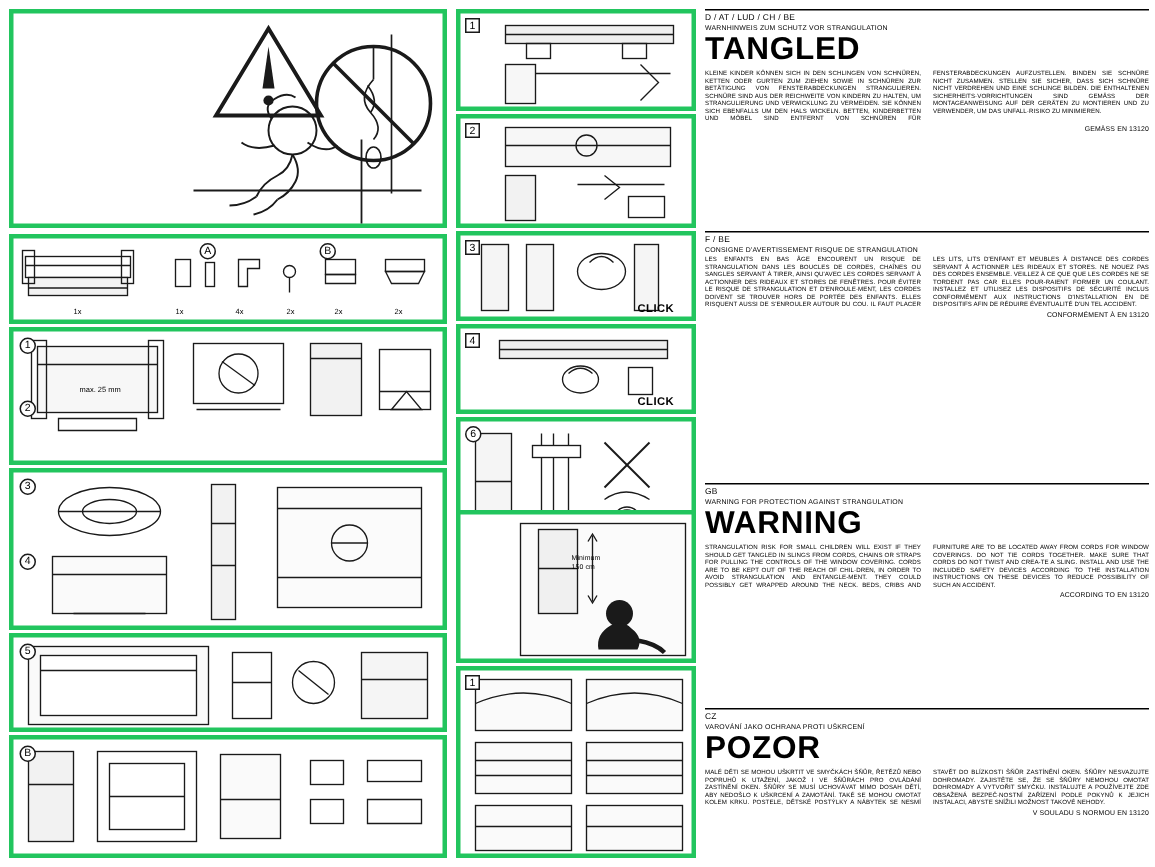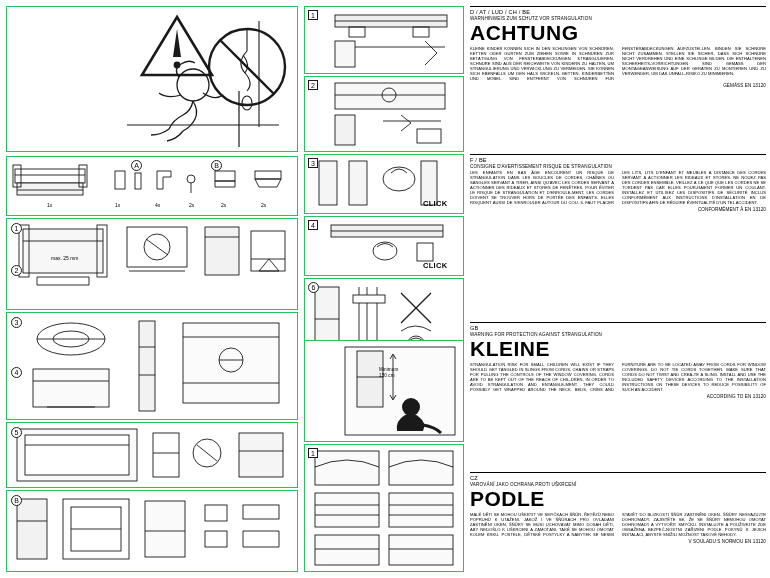--- a/index.html
+++ b/index.html
@@ -16,21 +16,21 @@
   }
   .sheet {
     position: relative;
     width: 770px;
     height: 578px;
     background: #fff;
   }
   
   .panel {
     position: absolute;
-    border: 1px solid #22c55e;
+    border: 3px solid #22c55e;
     box-sizing: border-box;
     background: #fff;
   }
   .badge {
     position: absolute;
     width: 11px;
     height: 11px;
     border: 1px solid #1a1a1a;
     border-radius: 50%;
     font-size: 7px;
@@ -418,45 +418,45 @@
     </svg>
     <span class="sqbadge" style="left:3px; top:3px;">1</span>
   </div>
 
   <div class="textcol">
 
     <div class="lang-block" style="top:0px;">
       <div class="rule"></div>
       <div class="lang-code">D / AT / LUD / CH / BE</div>
       <div class="lang-sub">Warnhinweis zum Schutz vor Strangulation</div>
-      <div class="lang-title">ACHTUNG</div>
+      <div class="lang-title">TANGLED</div>
       <div class="body-cols">KLEINE KINDER KÖNNEN SICH IN DEN SCHLINGEN VON SCHNÜREN, KETTEN ODER GURTEN ZUM ZIEHEN SOWIE IN SCHNÜREN ZUR BETÄTIGUNG VON FENSTERABDECKUNGEN STRANGULIEREN. SCHNÜRE SIND AUS DER REICHWEITE VON KINDERN ZU HALTEN, UM STRANGULIERUNG UND VERWICKLUNG ZU VERMEIDEN. SIE KÖNNEN SICH EBENFALLS UM DEN HALS WICKELN. BETTEN, KINDERBETTEN UND MÖBEL SIND ENTFERNT VON SCHNÜREN FÜR FENSTERABDECKUNGEN AUFZUSTELLEN. BINDEN SIE SCHNÜRE NICHT ZUSAMMEN. STELLEN SIE SICHER, DASS SICH SCHNÜRE NICHT VERDREHEN UND EINE SCHLINGE BILDEN. DIE ENTHALTENEN SICHERHEITS-VORRICHTUNGEN SIND GEMÄSS DER MONTAGEANWEISUNG AUF DER GERÄTEN ZU MONTIEREN UND ZU VERWENDER, UM DAS UNFALL-RISIKO ZU MINIMIEREN.</div>
       <div class="norm">GEMÄSS EN 13120</div>
     </div>
 
     <div class="lang-block" style="top:148px;">
       <div class="rule"></div>
       <div class="lang-code">F / BE</div>
       <div class="lang-sub">Consigne d'avertissement risque de strangulation</div>
       <div class="body-cols">LES ENFANTS EN BAS ÂGE ENCOURENT UN RISQUE DE STRANGULATION DANS LES BOUCLES DE CORDES, CHAÎNES OU SANGLES SERVANT À TIRER, AINSI QU'AVEC LES CORDES SERVANT À ACTIONNER DES RIDEAUX ET STORES DE FENÊTRES. POUR ÉVITER LE RISQUE DE STRANGULATION ET D'ENROULE-MENT, LES CORDES DOIVENT SE TROUVER HORS DE PORTÉE DES ENFANTS. ELLES RISQUENT AUSSI DE S'ENROULER AUTOUR DU COU. IL FAUT PLACER LES LITS, LITS D'ENFANT ET MEUBLES À DISTANCE DES CORDES SERVANT À ACTIONNER LES RIDEAUX ET STORES. NE NOUEZ PAS DES CORDES ENSEMBLE. VEILLEZ À CE QUE QUE LES CORDES NE SE TORDENT PAS CAR ELLES POUR-RAIENT FORMER UN COULANT. INSTALLEZ ET UTILISEZ LES DISPOSITIFS DE SÉCURITÉ INCLUS CONFORMÉMENT AUX INSTRUCTIONS D'INSTALLATION EN DE DISPOSITIFS AFIN DE RÉDUIRE ÉVENTUALITÉ D'UN TEL ACCIDENT.</div>
       <div class="norm">CONFORMÉMENT À EN 13120</div>
     </div>
 
     <div class="lang-block" style="top:316px;">
       <div class="rule"></div>
       <div class="lang-code">GB</div>
       <div class="lang-sub">Warning for protection against strangulation</div>
-      <div class="lang-title">KLEINE</div>
+      <div class="lang-title">WARNING</div>
       <div class="body-cols">STRANGULATION RISK FOR SMALL CHILDREN WILL EXIST IF THEY SHOULD GET TANGLED IN SLINGS FROM CORDS, CHAINS OR STRAPS FOR PULLING THE CONTROLS OF THE WINDOW COVERING. CORDS ARE TO BE KEPT OUT OF THE REACH OF CHIL-DREN, IN ORDER TO AVOID STRANGULATION AND ENTANGLE-MENT. THEY COULD POSSIBLY GET WRAPPED AROUND THE NECK. BEDS, CRIBS AND FURNITURE ARE TO BE LOCATED AWAY FROM CORDS FOR WINDOW COVERINGS. DO NOT TIE CORDS TOGETHER. MAKE SURE THAT CORDS DO NOT TWIST AND CREA-TE A SLING. INSTALL AND USE THE INCLUDED SAFETY DEVICES ACCORDING TO THE INSTALLATION INSTRUCTIONS ON THESE DEVICES TO REDUCE POSSIBILITY OF SUCH AN ACCIDENT.</div>
       <div class="norm">ACCORDING TO EN 13120</div>
     </div>
 
     <div class="lang-block" style="top:466px;">
       <div class="rule"></div>
       <div class="lang-code">CZ</div>
       <div class="lang-sub">Varování jako ochrana proti uškrcení</div>
-      <div class="lang-title">PODLE</div>
+      <div class="lang-title">POZOR</div>
       <div class="body-cols">MALÉ DĚTI SE MOHOU UŠKRTIT VE SMYČKÁCH ŠŇŮR, ŘETĚZŮ NEBO POPRUHŮ K UTAŽENÍ, JAKOŽ I VE ŠŇŮRÁCH PRO OVLÁDÁNÍ ZASTÍNĚNÍ OKEN. ŠŇŮRY SE MUSÍ UCHOVÁVAT MIMO DOSAH DĚTÍ, ABY NEDOŠLO K UŠKRCENÍ A ZAMOTÁNÍ. TAKÉ SE MOHOU OMOTAT KOLEM KRKU. POSTELE, DĚTSKÉ POSTÝLKY A NÁBYTEK SE NESMÍ STAVĚT DO BLÍZKOSTI ŠŇŮR ZASTÍNĚNÍ OKEN. ŠŇŮRY NESVAZUJTE DOHROMADY. ZAJISTĚTE SE, ŽE SE ŠŇŮRY NEMOHOU OMOTAT DOHROMADY A VYTVOŘIT SMYČKU. INSTALUJTE A POUŽÍVEJTE ZDE OBSAŽENÁ BEZPEČ-NOSTNÍ ZAŘÍZENÍ PODLE POKYNŮ K JEJICH INSTALACI, ABYSTE SNÍŽILI MOŽNOST TAKOVÉ NEHODY.</div>
       <div class="norm">V SOULADU S NORMOU EN 13120</div>
     </div>
 
   </div>
 </div>
 
 </body></html>

